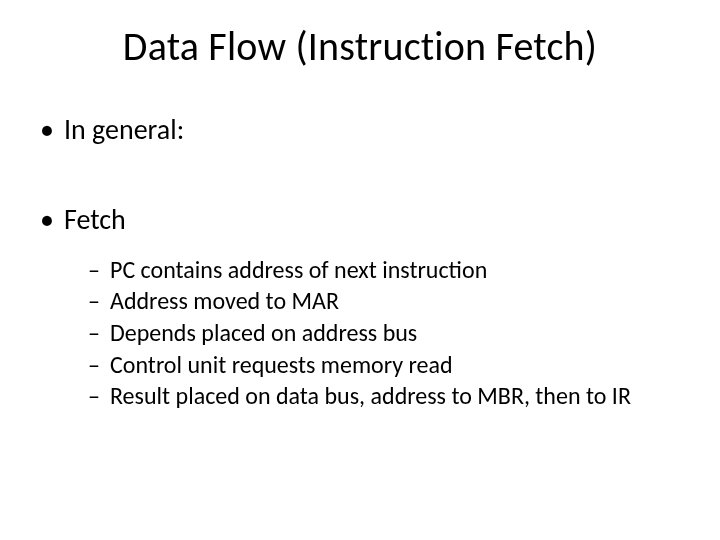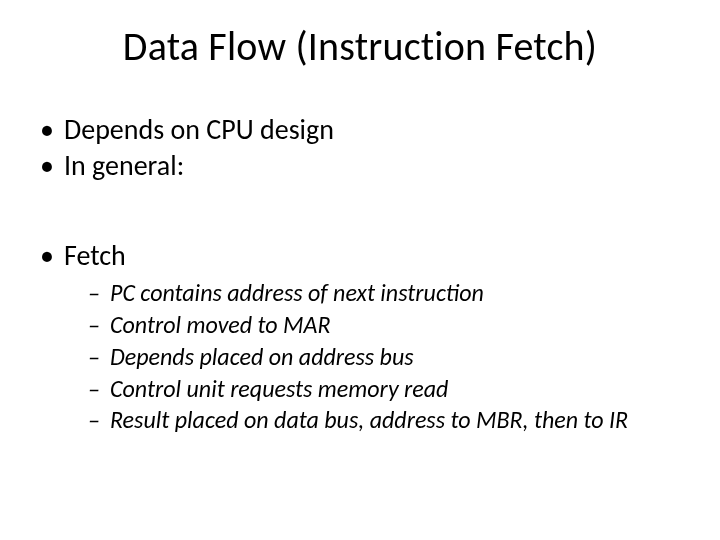--- a/index.html
+++ b/index.html
@@ -53,23 +53,22 @@
     left: 4px;
     top: 0;
     font-size: 28px;
     line-height: 1.28;
   }
   ul.level1 > li.gap-before {
     margin-top: 54px;
   }
   ul.level2 {
     list-style: none;
-    margin: 4px 0 0 0;
+    margin: 16px 0 0 0;
     padding: 0 0 0 24px;
-    font-style: italic;
   }
   ul.level2 > li {
     position: relative;
     padding-left: 22px;
     font-size: 24px;
     line-height: 1.32;
     margin: 0;
   }
   ul.level2 > li::before {
     content: "–";
@@ -80,27 +79,26 @@
     line-height: 1.32;
   }
 </style>
 </head>
 <body>
 
 <div class="slide">
   <div class="title">Data Flow (Instruction Fetch)</div>
   <div class="body">
     <ul class="level1">
-      <li>Depends on CPU design</li>
       <li>In general:</li>
       <li class="gap-before">
         <span>Fetch</span>
         <ul class="level2">
           <li>PC contains address of next instruction</li>
-          <li>Control moved to MAR</li>
+          <li>Address moved to MAR</li>
           <li>Depends placed on address bus</li>
           <li>Control unit requests memory read</li>
           <li>Result placed on data bus, address to MBR, then to IR</li>
         </ul>
       </li>
     </ul>
   </div>
 </div>
 
 </body></html>

